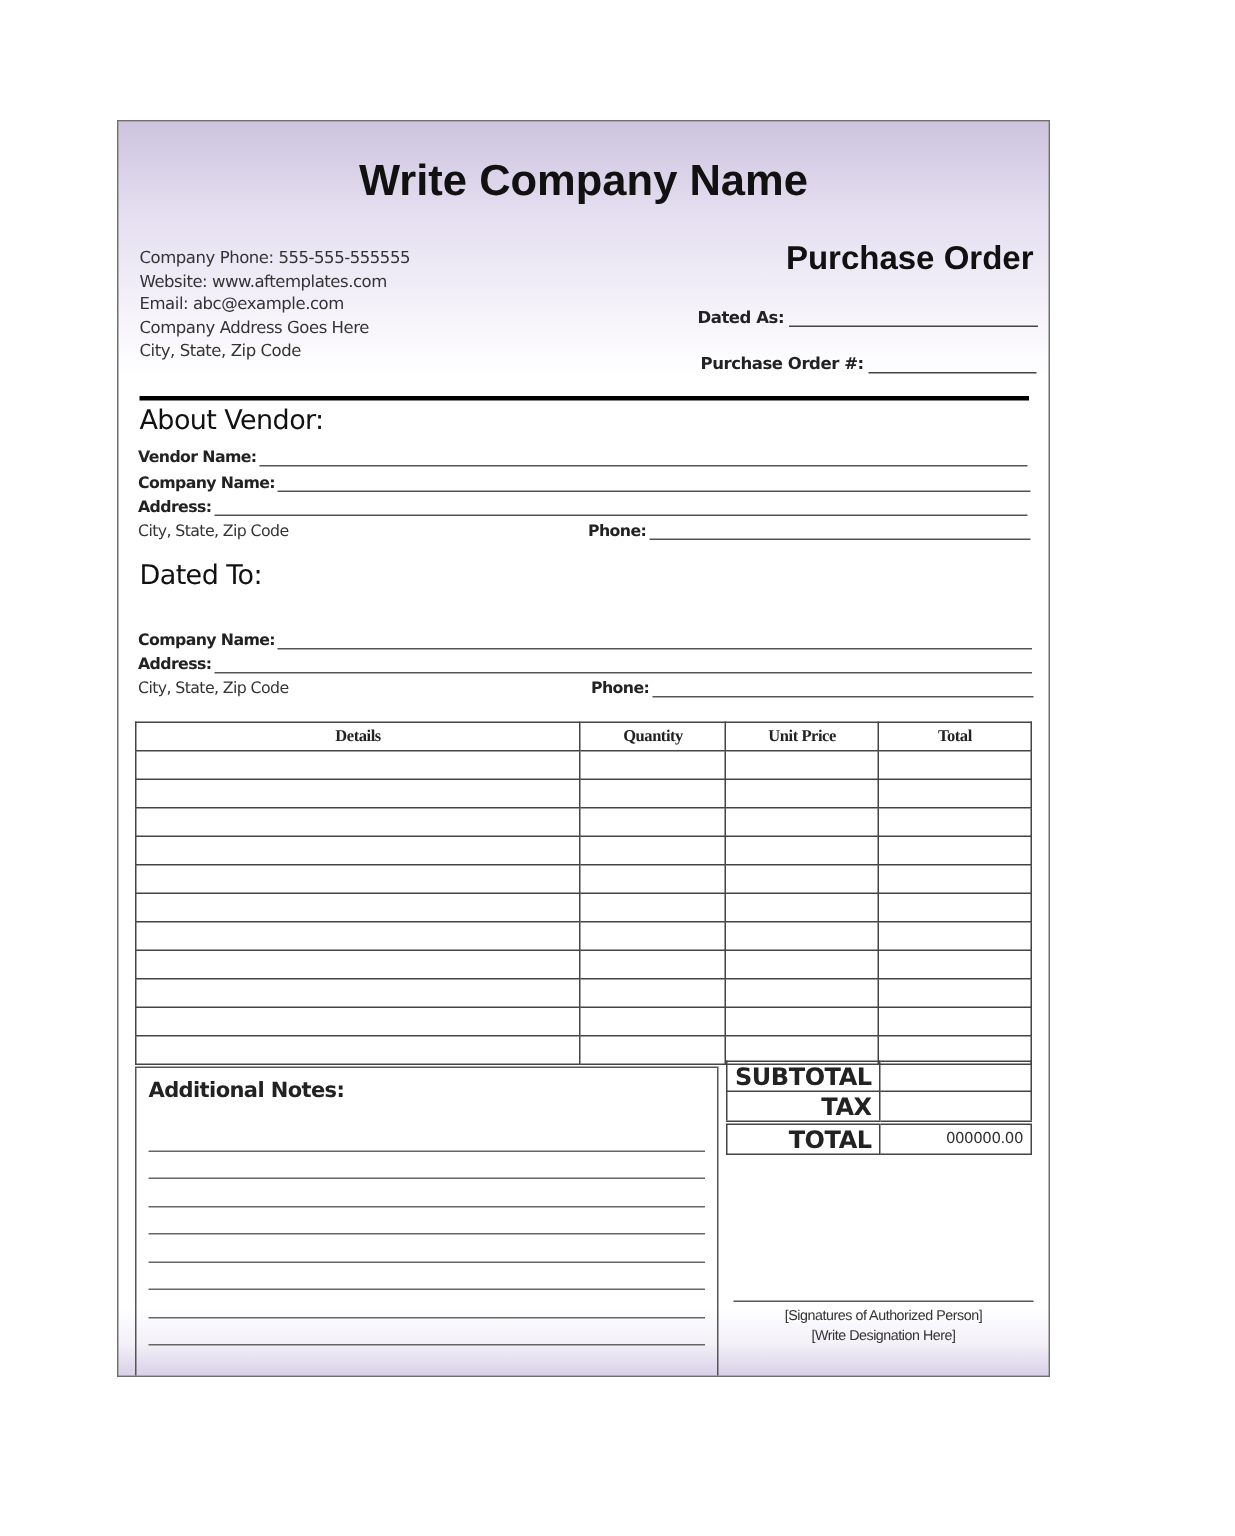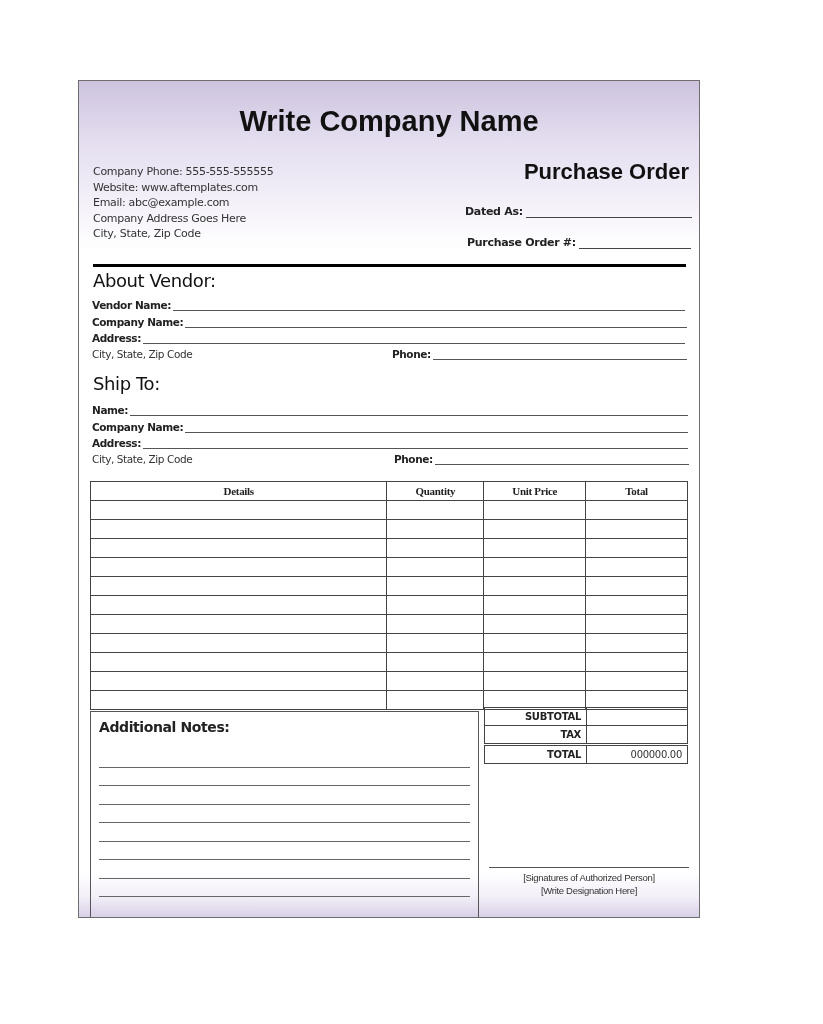--- a/index.html
+++ b/index.html
@@ -25,21 +25,21 @@
   .field { position: absolute; display: flex; align-items: flex-end; font-size: 10.5px; font-weight: bold; color: #222; font-family: "DejaVu Sans", sans-serif; letter-spacing: -0.4px; white-space: nowrap; height: 13px; }
   .field.plain { font-weight: normal; color: #333; }
   .field .blank { flex: 1; border-bottom: 1px solid #555; margin-left: 2px; height: 10px; }
   table.items { position: absolute; left: 11px; top: 400px; width: 598px; border-collapse: collapse; }
   table.items td, table.items th { border: 1px solid #444; height: 18px; padding: 0; font-size: 11px; }
   table.items th { font-weight: bold; font-family: Liberation Serif, serif; letter-spacing: -0.3px; color: #222; }
   .notes { position: absolute; left: 11px; top: 630px; width: 389px; height: 242px; border: 1px solid #555; box-sizing: border-box; }
   .notes .title { position: absolute; left: 8px; top: 7px; font-size: 14px; font-weight: bold; color: #222; font-family: "DejaVu Sans", sans-serif; letter-spacing: -0.4px; }
   .notes .line { position: absolute; left: 8px; width: 371px; border-bottom: 1px solid #666; height: 0; }
   table.totals { position: absolute; left: 405px; top: 626px; width: 204px; border-collapse: collapse; }
-  table.totals td { border: 1px solid #444; height: 17px; padding: 0 5px; font-size: 10px; font-family: "DejaVu Sans", sans-serif; letter-spacing: -0.3px; }
+  table.totals td { border: 1px solid #444; height: 17px; padding: 0 5px; font-size: 16px; font-family: "DejaVu Sans", sans-serif; letter-spacing: -0.3px; }
   table.totals td.lbl { text-align: right; font-weight: bold; color: #222; width: 91px; }
   table.totals td.val { text-align: right; color: #333; font-size: 10px; }
   table.totals tr.total-row td { border-top: 3px double #444; }
   .sig { position: absolute; left: 410px; top: 786px; width: 200px; text-align: center; font-size: 9.5px; color: #333; font-family: Liberation Sans, sans-serif; letter-spacing: -0.3px; line-height: 13px; }
   .sig .sigline { border-top: 1px solid #555; margin: 0 0 3px 0; }
 </style>
 </head>
 <body>
 
 <div class="page">
@@ -79,25 +79,21 @@
   <div class="field" style="left:13px; width:593px; top:250px;">
     <span>Address:</span>
       <span class="blank"></span>
   </div>
   <div class="field plain" style="left:13px; width:200px; top:266px;">City, State, Zip Code</div>
   <div class="field" style="left:313px; width:295px; top:266px;">
     <span>Phone:</span>
       <span class="blank"></span>
   </div>
 
-  <div class="abs section-title" style="top:292px;">Ship To:</div>
-  <div class="field" style="left:13px; width:596px; top:322px;">
-    <span>Name:</span>
-      <span class="blank"></span>
-  </div>
+  <div class="abs section-title" style="top:292px;">Dated To:</div>
   <div class="field" style="left:13px; width:596px; top:339px;">
     <span>Company Name:</span>
       <span class="blank"></span>
   </div>
   <div class="field" style="left:13px; width:596px; top:355px;">
     <span>Address:</span>
       <span class="blank"></span>
   </div>
   <div class="field plain" style="left:13px; width:200px; top:371px;">City, State, Zip Code</div>
   <div class="field" style="left:315px; width:295px; top:371px;">

